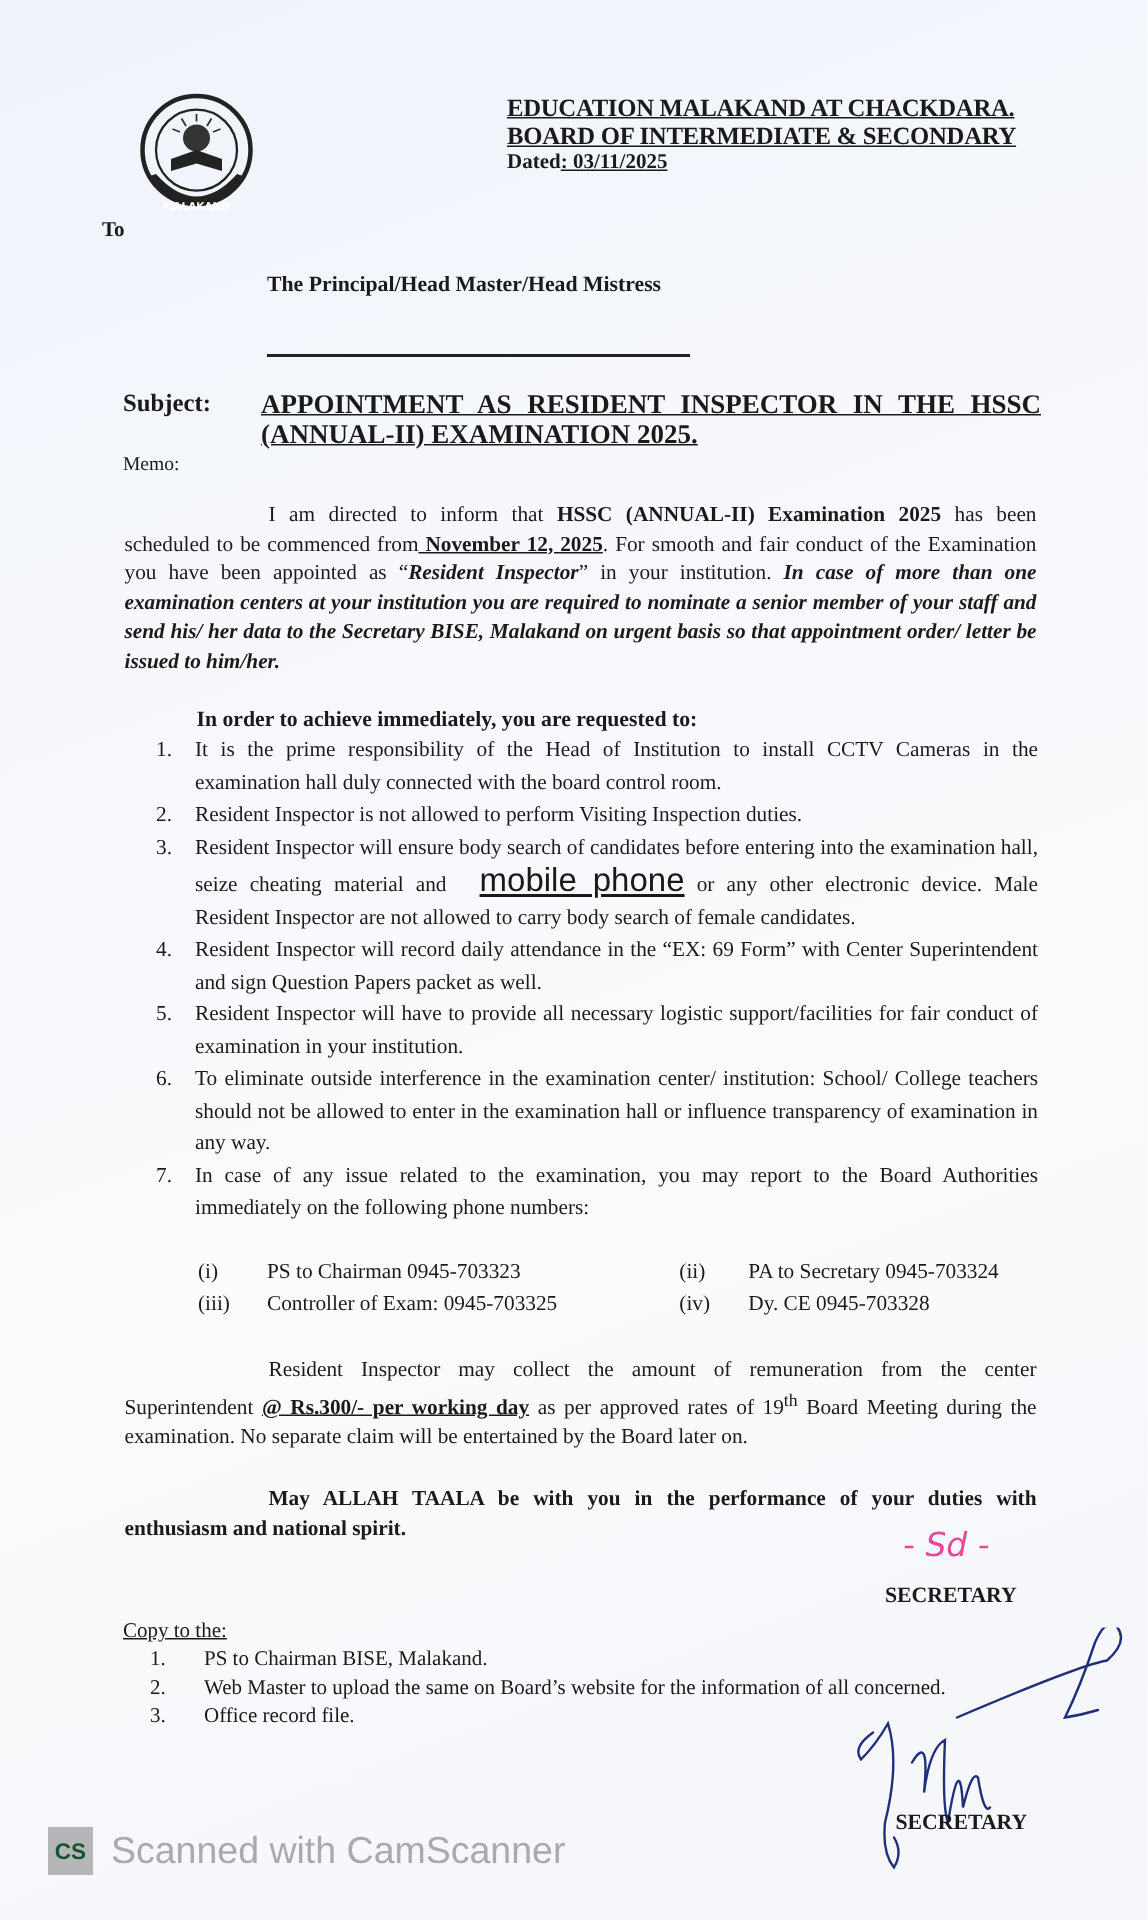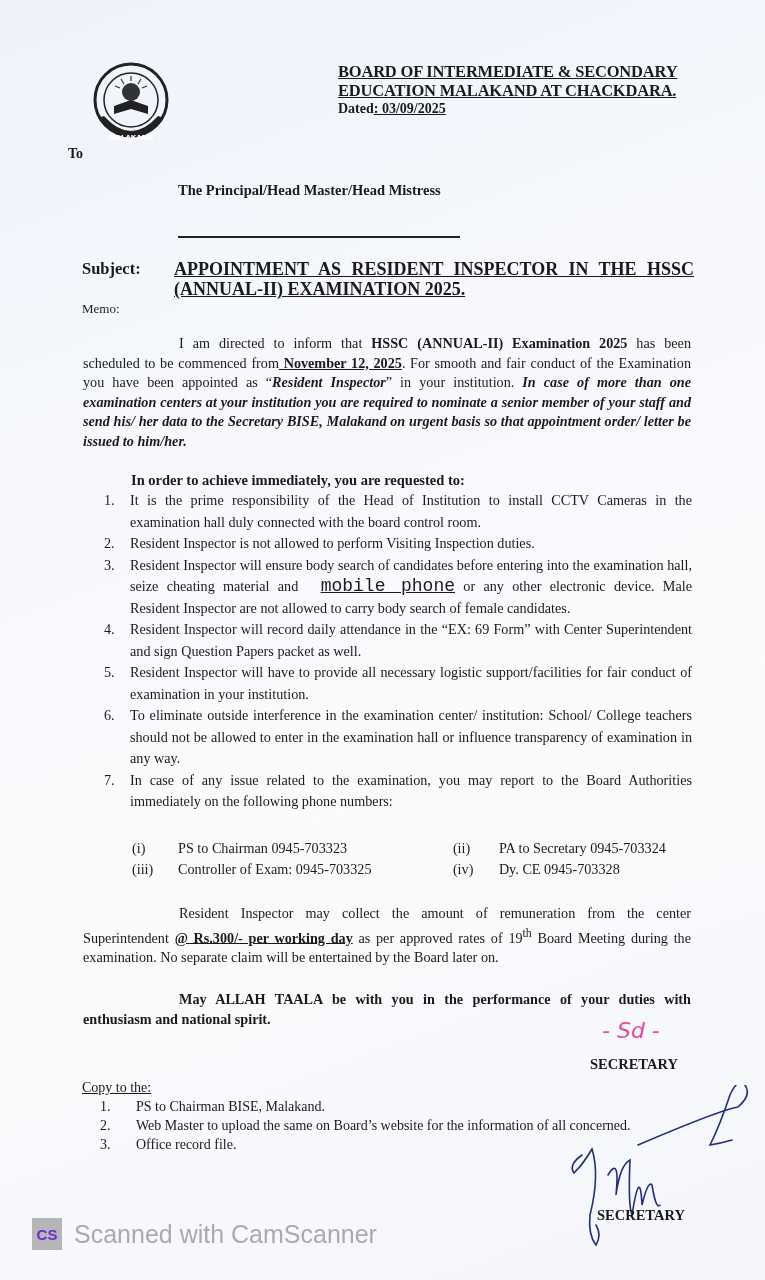--- a/index.html
+++ b/index.html
@@ -25,38 +25,38 @@
   .para .indent { display:inline-block; width:96px; }
   .b { font-weight:bold; }
   .bi { font-weight:bold; font-style:italic; }
   .u { text-decoration:underline; }
   .p1 { top:334px; }
   .req-head { left:131px; top:472px; font-weight:bold; font-size:14.5px; }
   .list { left:104px; top:490px; width:588px; font-size:14.2px; line-height:21.5px; }
   .li { display:flex; text-align:justify; }
   .li .num { width:26px; flex:0 0 26px; }
   .li .txt { flex:1; }
-  .mobile { font-family:Liberation Mono, monospace; font-size:18px; text-decoration:underline;margin-left:14px; }
+  .mobile { font-family:Liberation Sans, sans-serif; font-size:22px; text-decoration:underline;margin-left:14px; }
   .phones { left:132px; top:838px; width:570px; font-size:14.2px; line-height:21px; }
   .ph-row { display:flex; }
   .ph { display:flex; width:322px; }
   .ph.right { width:250px; }
   .ph .rn { width:46px; }
   .p2 { top:904px; }
   .p3 { top:990px; font-weight:bold; }
   .sd { left:602px; top:1018px; font-family:"DejaVu Sans", sans-serif; color:#ec4899; font-size:22px; font-style:italic; }
   .sec1 { left:590px; top:1056px; font-weight:bold; font-size:14.5px; }
   .copy-head { left:82px; top:1080px; font-size:14px; text-decoration:underline; }
   .copy-list { left:100px; top:1097px; font-size:14px; line-height:19px; }
   .copy-list .ci { display:flex; }
   .copy-list .cn { width:36px; }
   .sign { left:560px; top:1085px; width:200px; height:170px; }
   .sec2 { left:597px; top:1207px; font-weight:bold; font-size:14.5px; }
   .watermark { left:32px; top:1218px; display:flex; align-items:center; color:#a9aaac; font-family:"Liberation Sans", sans-serif; font-size:25px; }
-  .cs-badge { width:30px; height:32px; background:#b5b6b8; color:#6d28d9; border-radius:0; font-size:15px; font-weight:bold; display:flex; align-items:center; justify-content:center; margin-right:12px; }
+  .cs-badge { width:30px; height:32px; background:#b5b6b8; color:#14532d; border-radius:0; font-size:15px; font-weight:bold; display:flex; align-items:center; justify-content:center; margin-right:12px; }
 </style>
 </head>
 <body>
 
 <svg class="abs logo" viewBox="0 0 86 90">
   <circle cx="43" cy="40" r="36" fill="none" stroke="#222" stroke-width="3"></circle>
   <circle cx="43" cy="40" r="27" fill="none" stroke="#222" stroke-width="1.5"></circle>
   <circle cx="43" cy="32" r="9" fill="#333"></circle>
   <g stroke="#333" stroke-width="1.2">
     <line x1="43" y1="16" x2="43" y2="21"></line>
@@ -64,23 +64,23 @@
       <line x1="53" y1="19" x2="50" y2="24"></line>
     <line x1="27" y1="26" x2="32" y2="28"></line>
       <line x1="59" y1="26" x2="54" y2="28"></line>
   </g>
   <path d="M26 46 L43 40 L60 46 L60 54 L43 49 L26 54 Z" fill="#222"></path>
   <path d="M10 58 Q43 96 76 58 L70 56 Q43 86 16 56 Z" fill="#222"></path>
   <text x="43" y="80" font-size="7" fill="#fff" text-anchor="middle" font-family="DejaVu Sans, sans-serif" font-weight="bold">MALAKAND</text>
 </svg>
 
 <div class="abs hdr">
+  <div class="org">EDUCATION MALAKAND AT CHACKDARA.</div>
   <div class="org">BOARD OF INTERMEDIATE &amp; SECONDARY</div>
-  <div class="org">EDUCATION MALAKAND AT CHACKDARA.</div>
-  <div class="meta"><span>Dated</span><span class="dated-val">: 03/09/2025</span></div>
+  <div class="meta"><span>Dated</span><span class="dated-val">: 03/11/2025</span></div>
 </div>
 
 <div class="abs to">To</div>
 <div class="abs recipient">The Principal/Head Master/Head Mistress</div>
 <div class="abs blank-line"></div>
 
 <div class="abs subj-label">Subject:</div>
 <div class="abs subj-text">APPOINTMENT AS RESIDENT INSPECTOR IN THE HSSC (ANNUAL-II) EXAMINATION 2025.</div>
 <div class="abs memo">Memo:</div>
 

